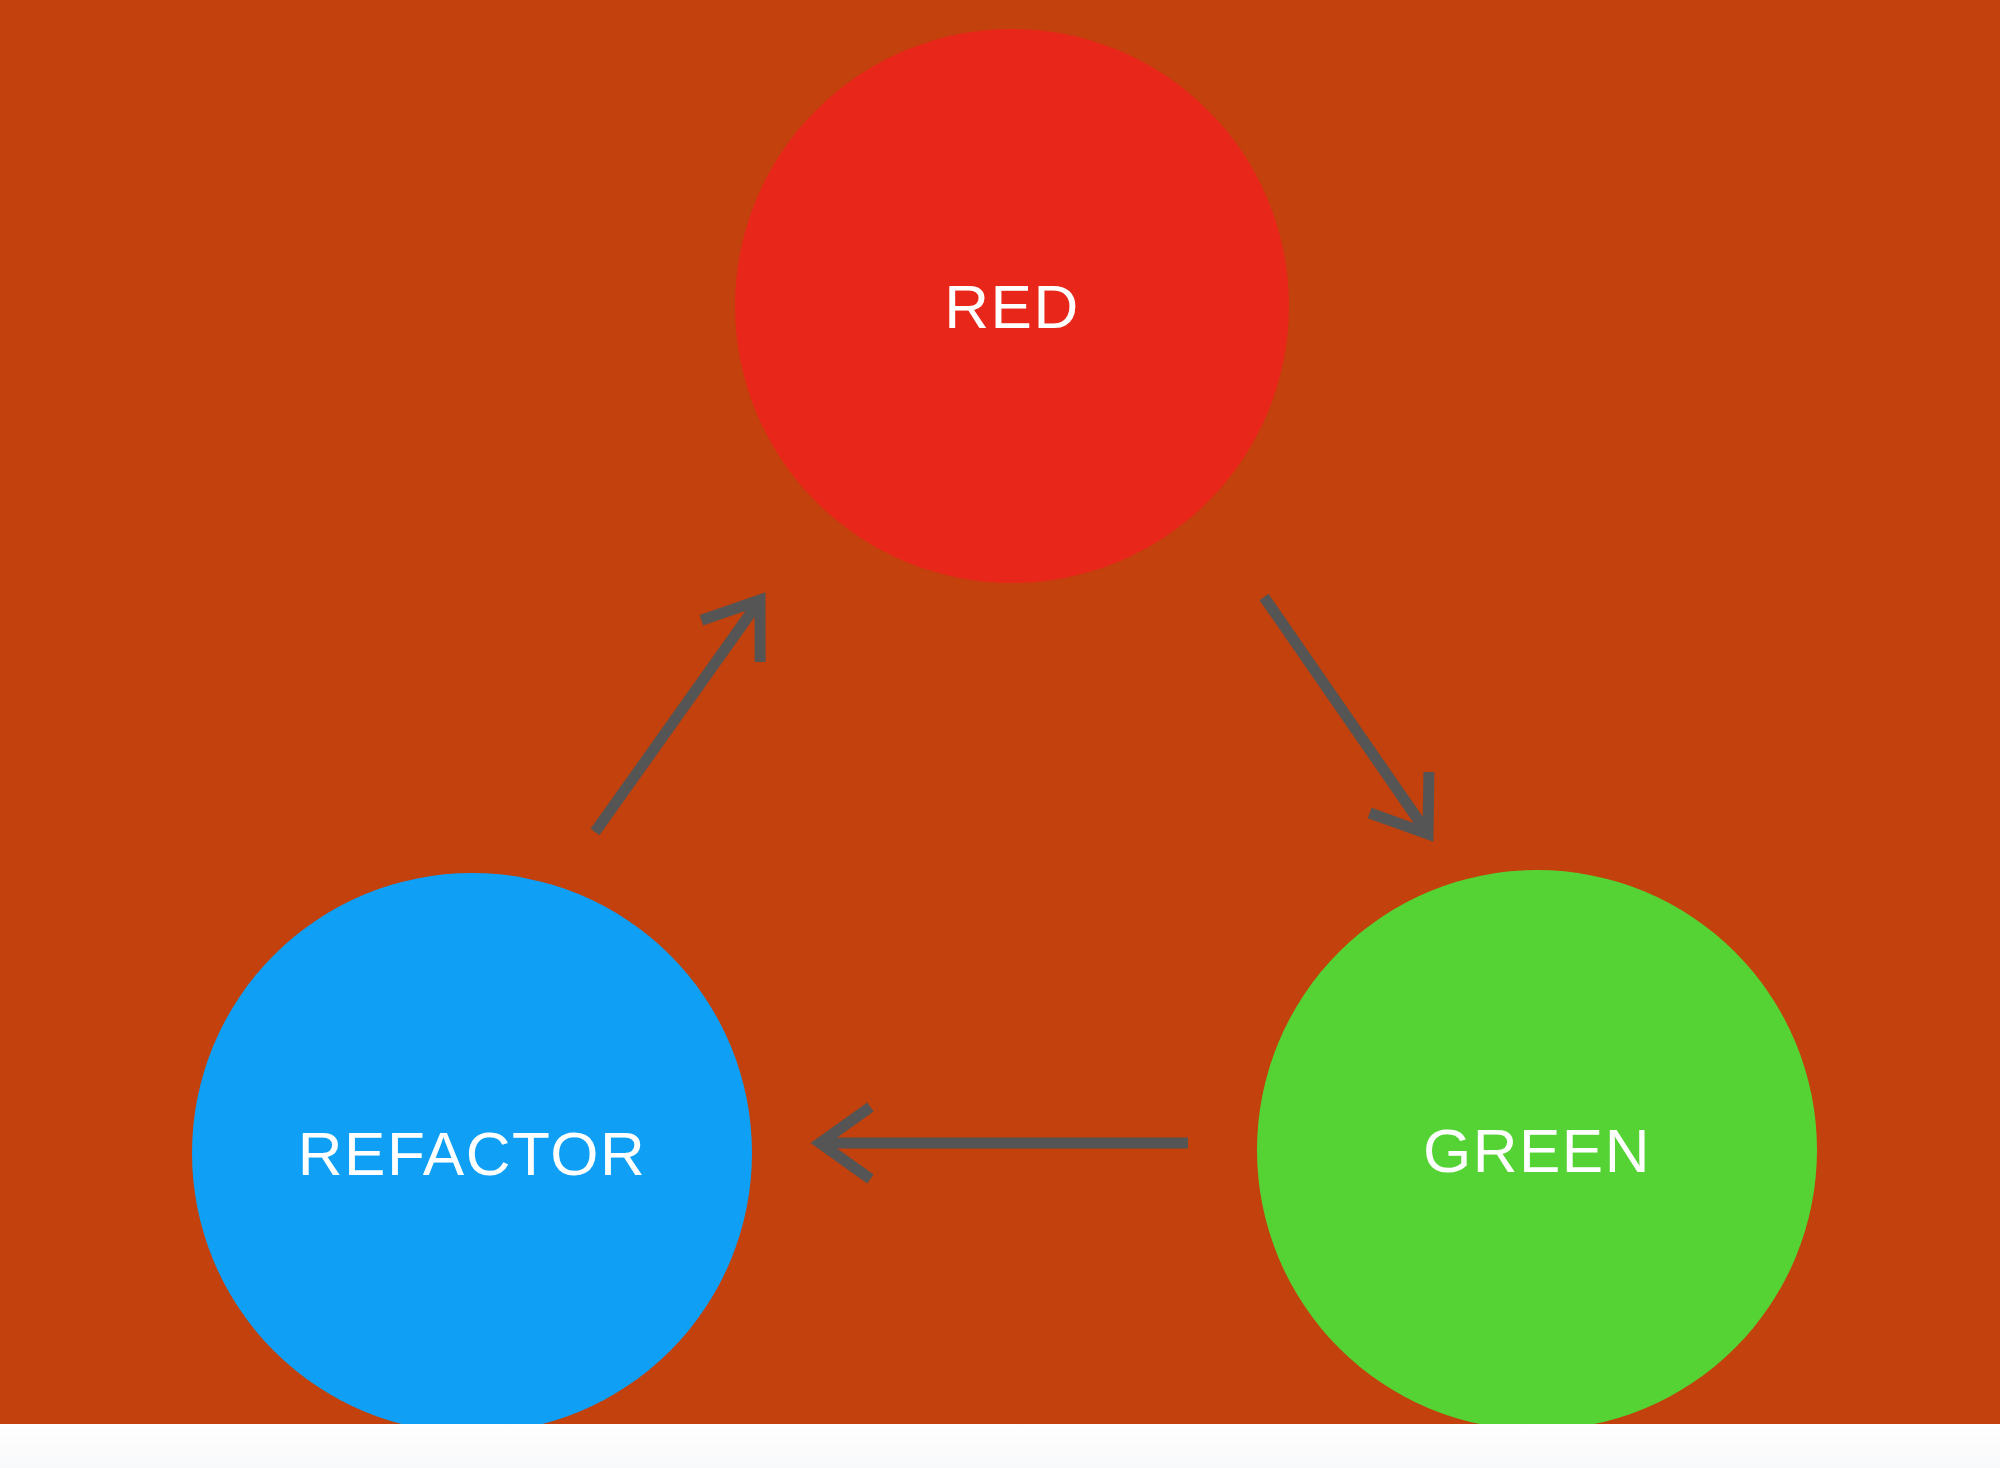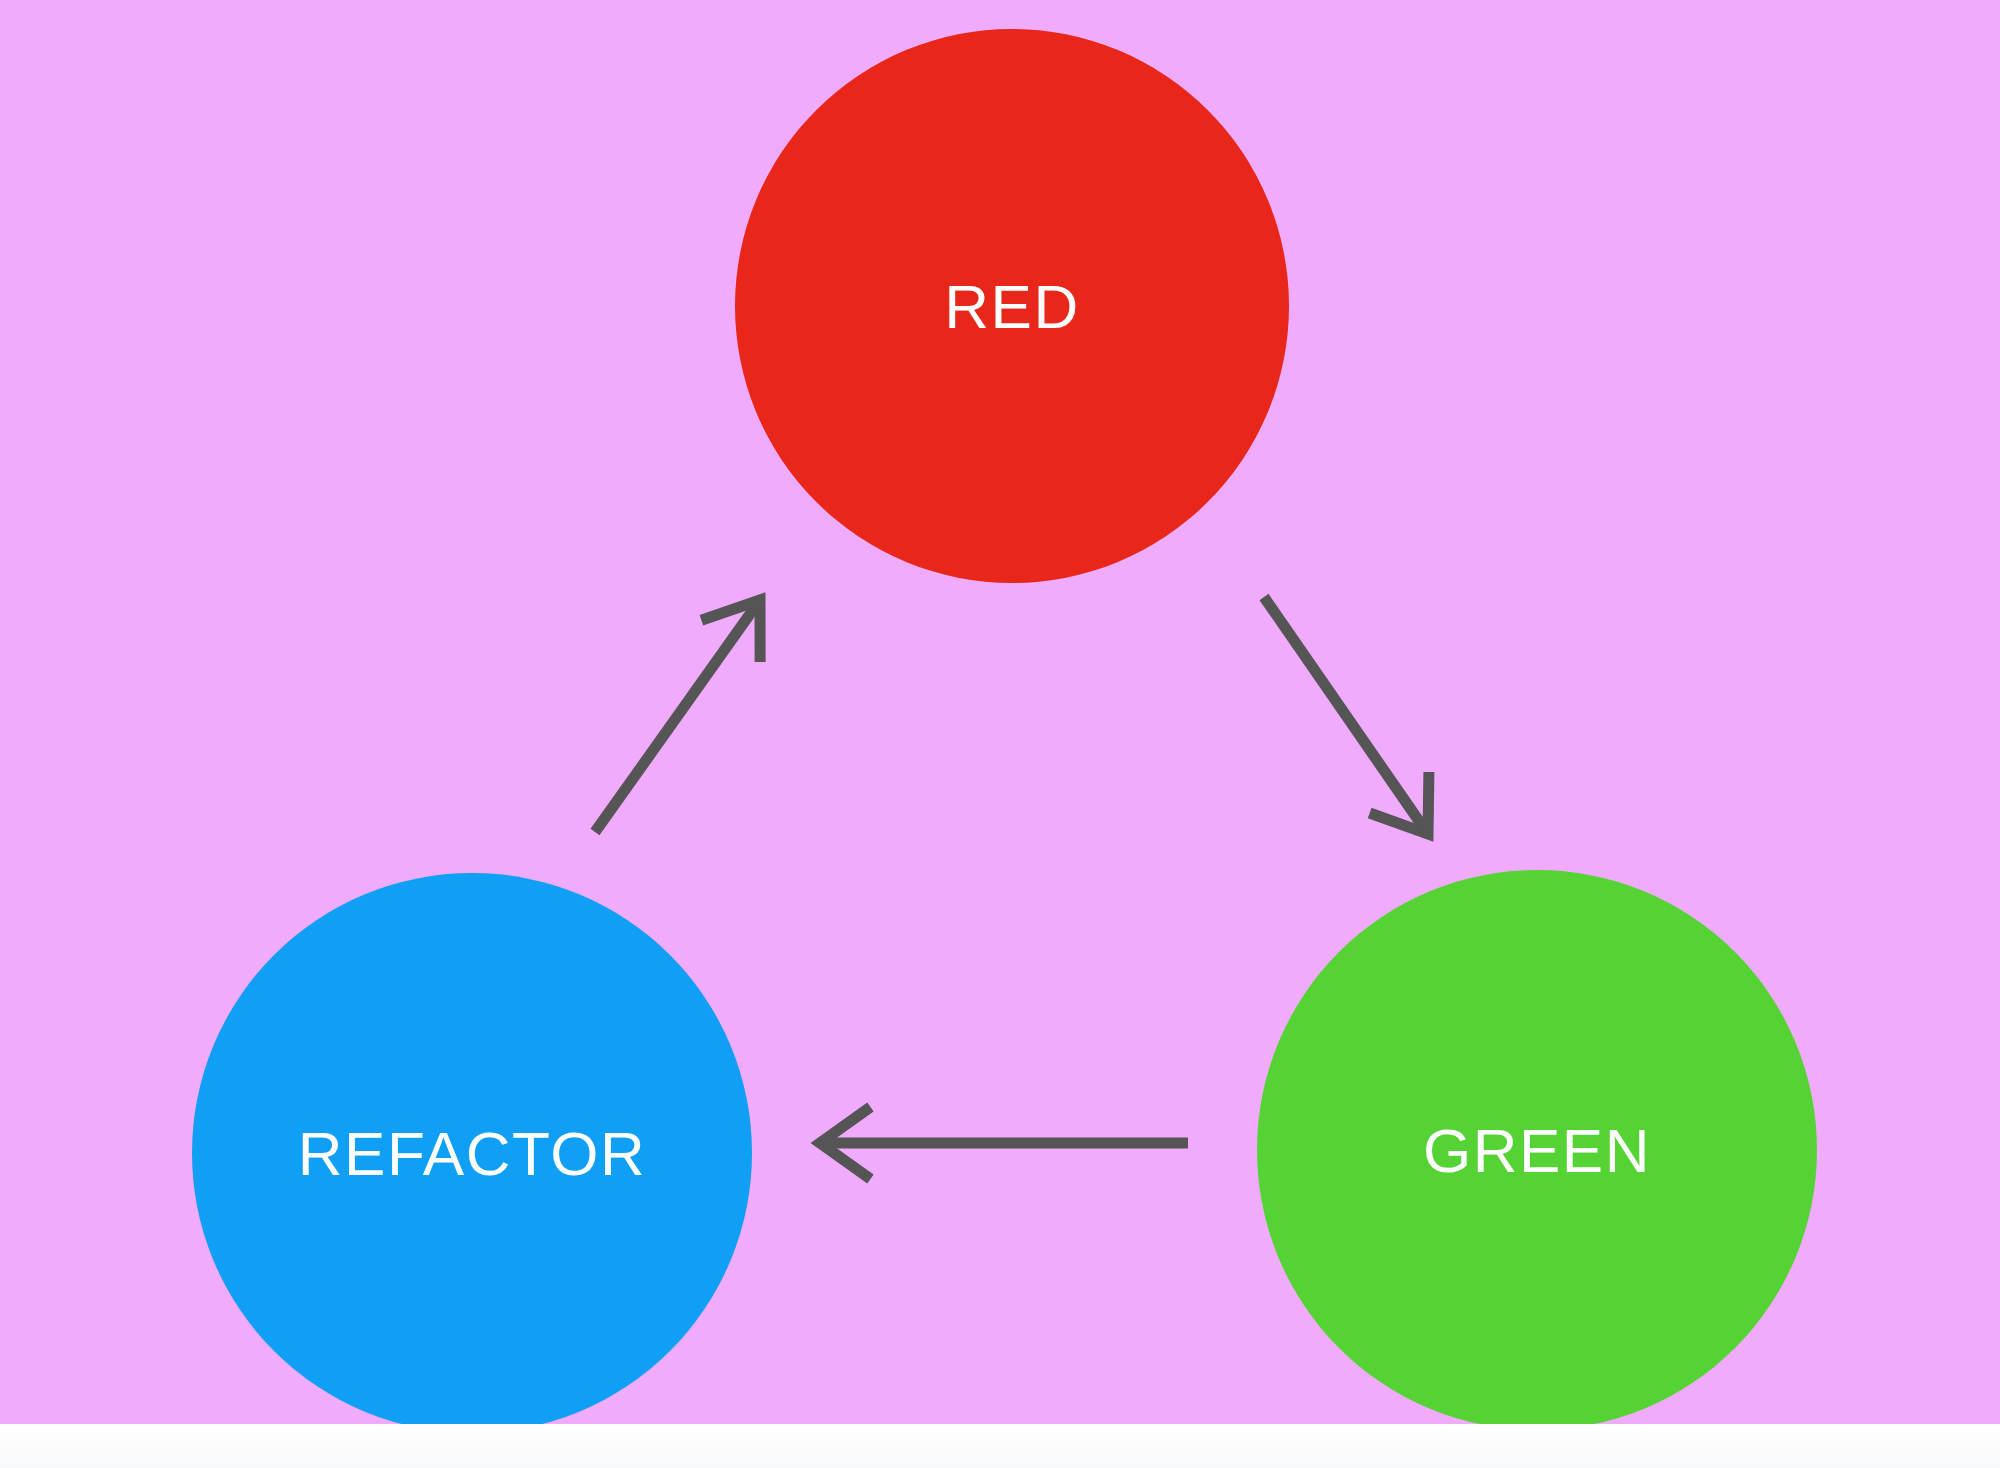--- a/index.html
+++ b/index.html
@@ -49,21 +49,21 @@
   }
   .edge-head {
     fill: none;
     stroke-linecap: butt;
     stroke-linejoin: miter;
   }
 </style>
 </head>
 <body>
 
-<div id="stage" style="background: #f0abfc;">
+<div id="stage" style="background: #c2410c;">
 
   <svg class="diagram-svg" viewBox="0 0 2000 1468" xmlns="http://www.w3.org/2000/svg">
 
     <g>
       <circle id="c-red" cx="1012" cy="306" r="277" fill="#e8271a"></circle>
       <text class="node-label" id="t-red" x="1012" y="312">RED</text>
     </g>
 
     <g>
       <circle id="c-refactor" cx="472" cy="1153" r="280" fill="#0fa0f5"></circle>

